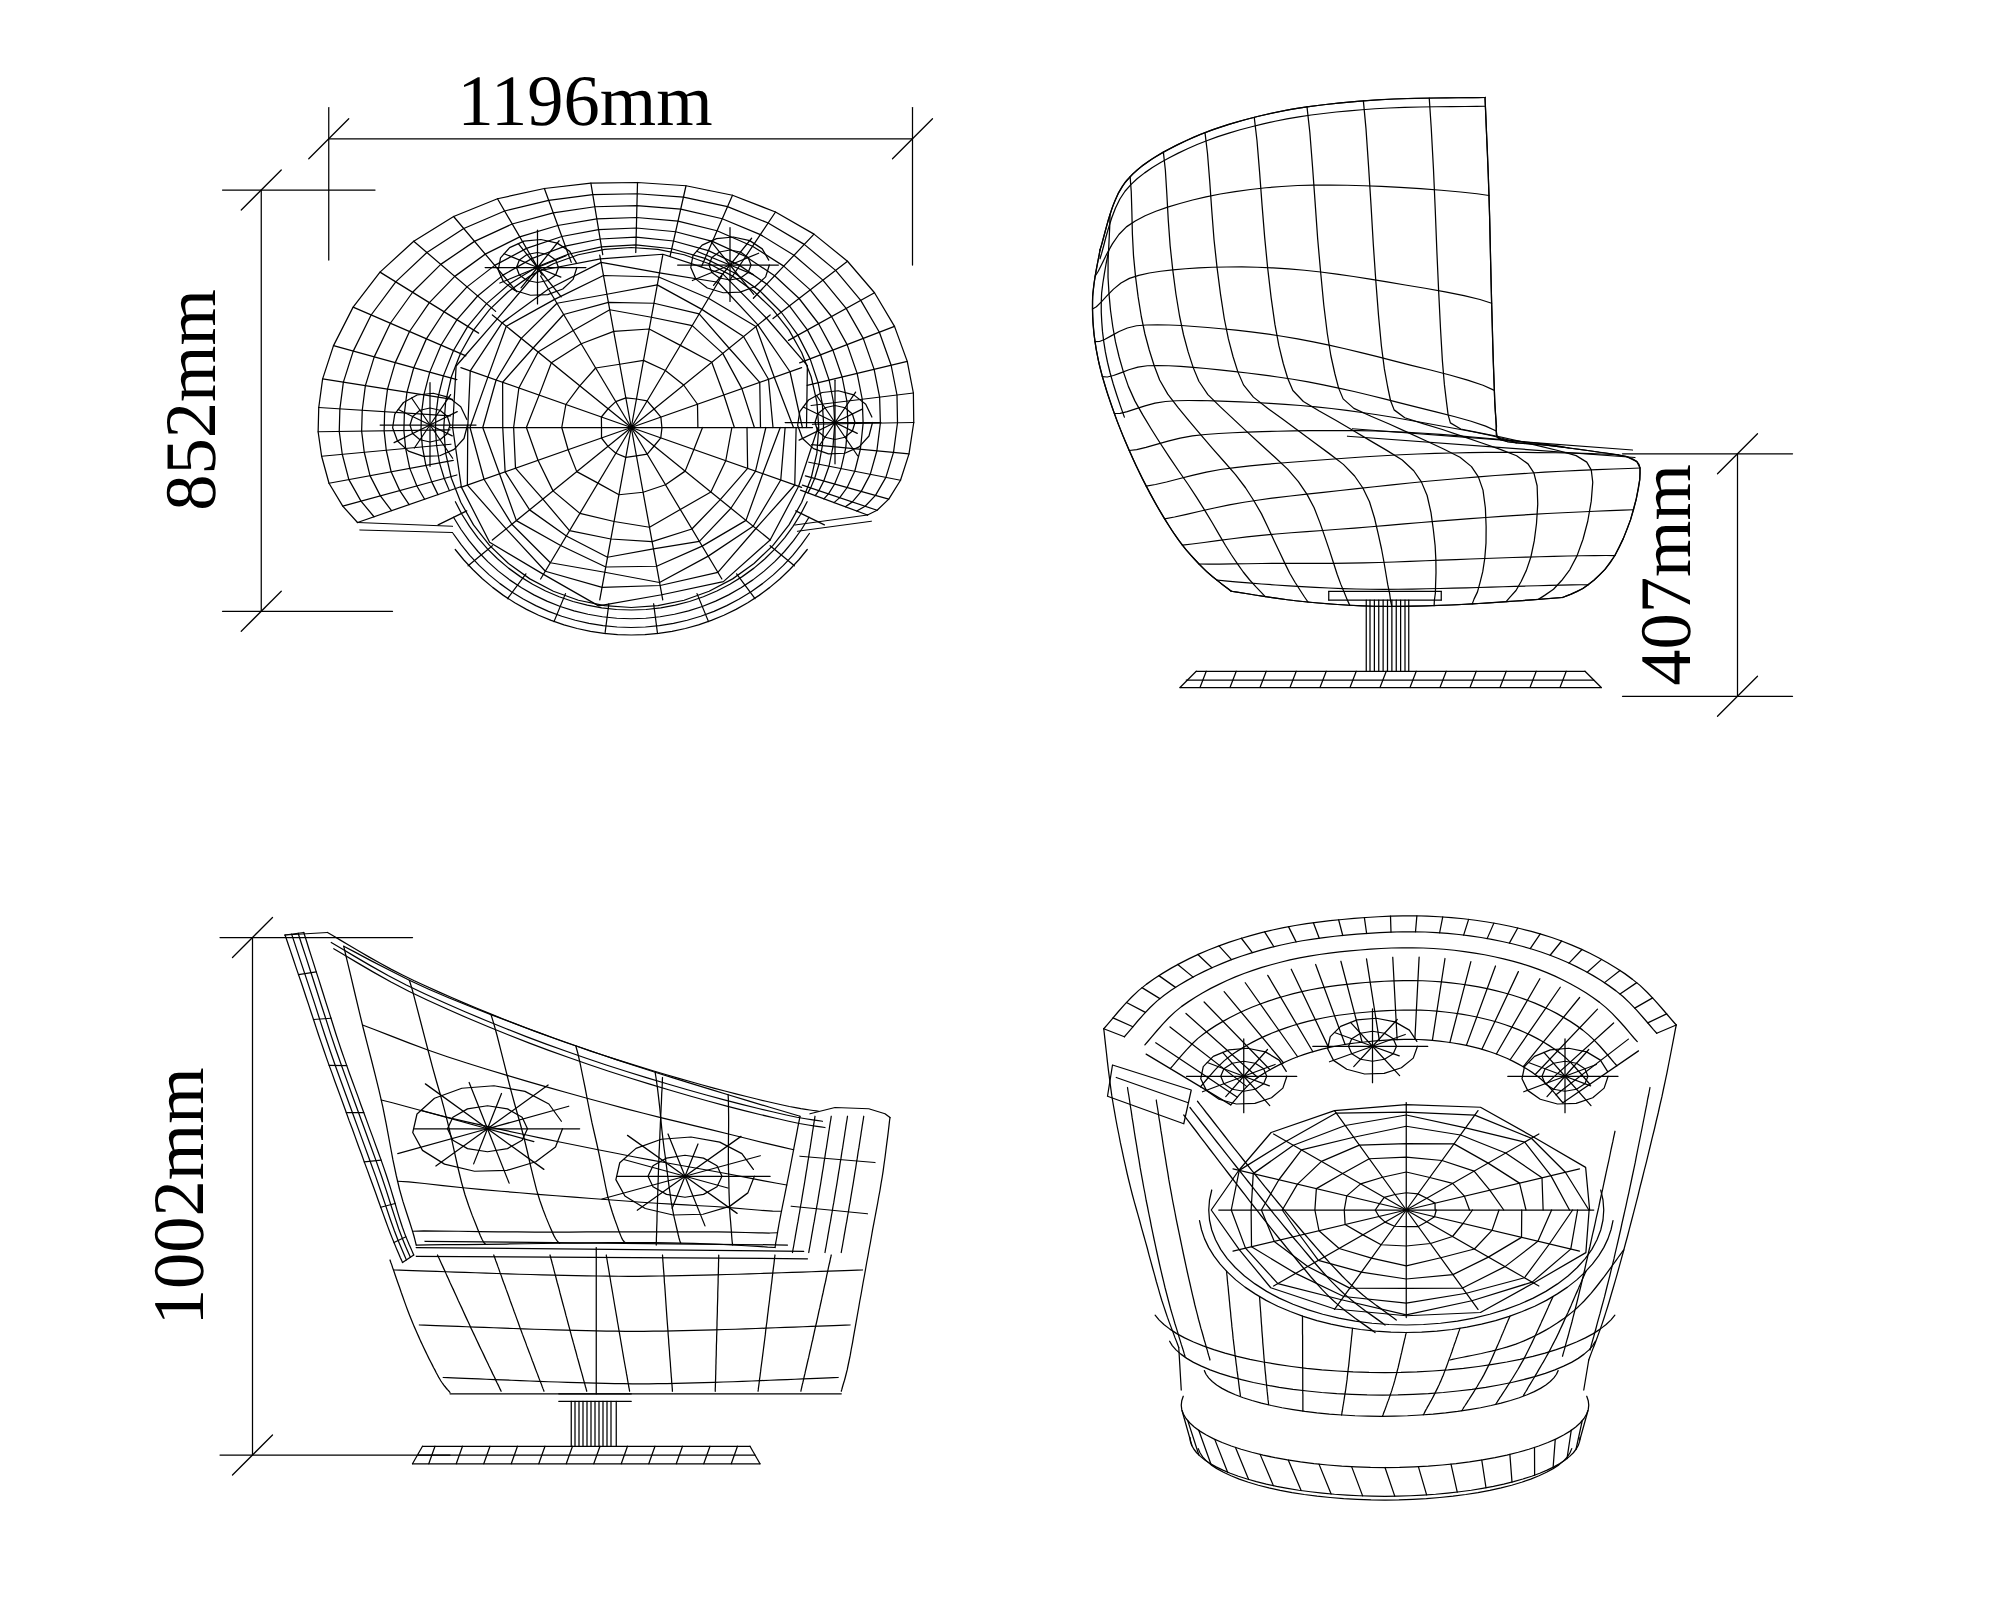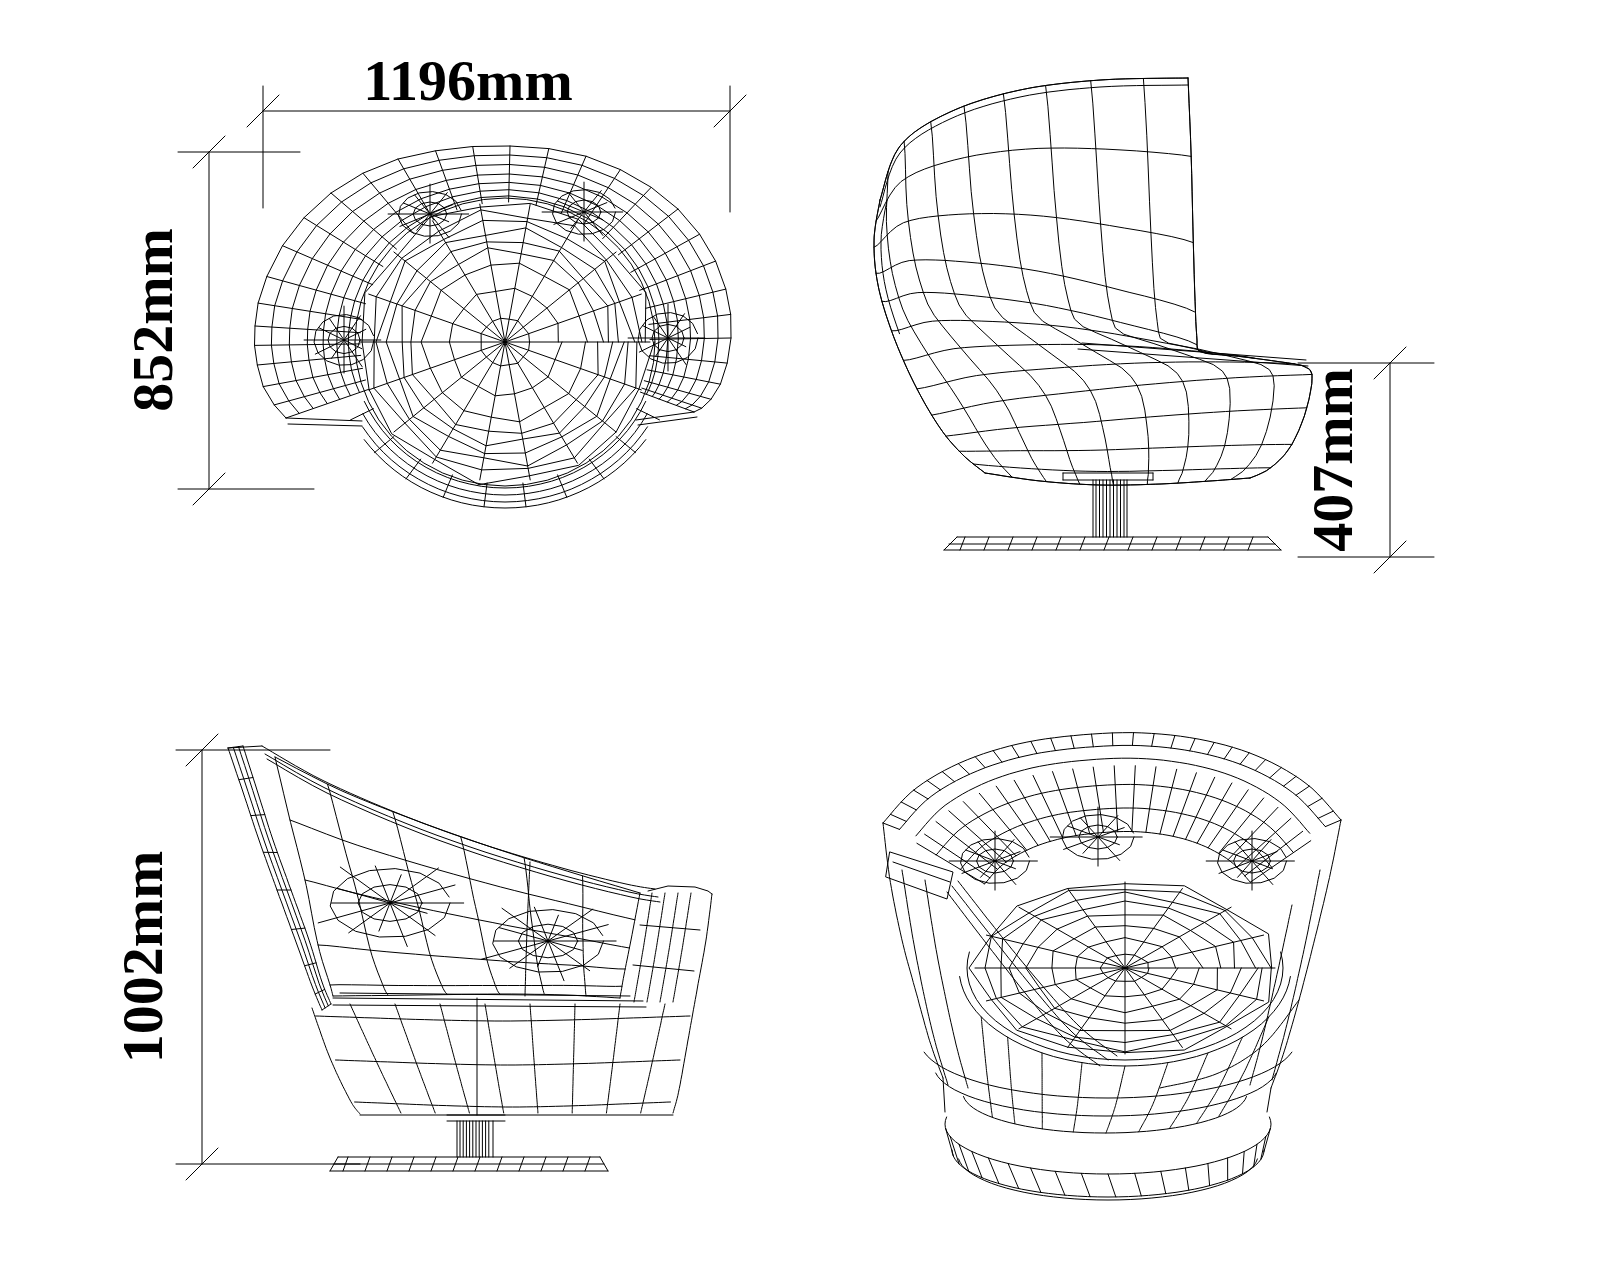--- a/index.html
+++ b/index.html
@@ -1,16 +1,16 @@
 <!DOCTYPE html>
 <html><head>
 <meta charset="utf-8">
 <style>
   html,body{margin:0;padding:0;background:#ffffff;}
-  .canvas{position:relative;width:1600px;height:1280px;background:#ffffff;overflow:hidden;font-weight:bold;}
+  .canvas{position:relative;width:1600px;height:1280px;background:#ffffff;overflow:hidden;}
   svg{display:block;}
   svg path{fill:none;stroke:#000000;stroke-width:1;stroke-linecap:round;stroke-linejoin:round;}
   .dim{font-family:"Liberation Serif","DejaVu Serif",serif;font-size:58px;fill:#000000;}
 </style>
 </head>
 <body>
 
 <div class="canvas">
   <svg id="cad" viewBox="0 0 1600 1280" width="1600" height="1280">
     <g id="v-top">

